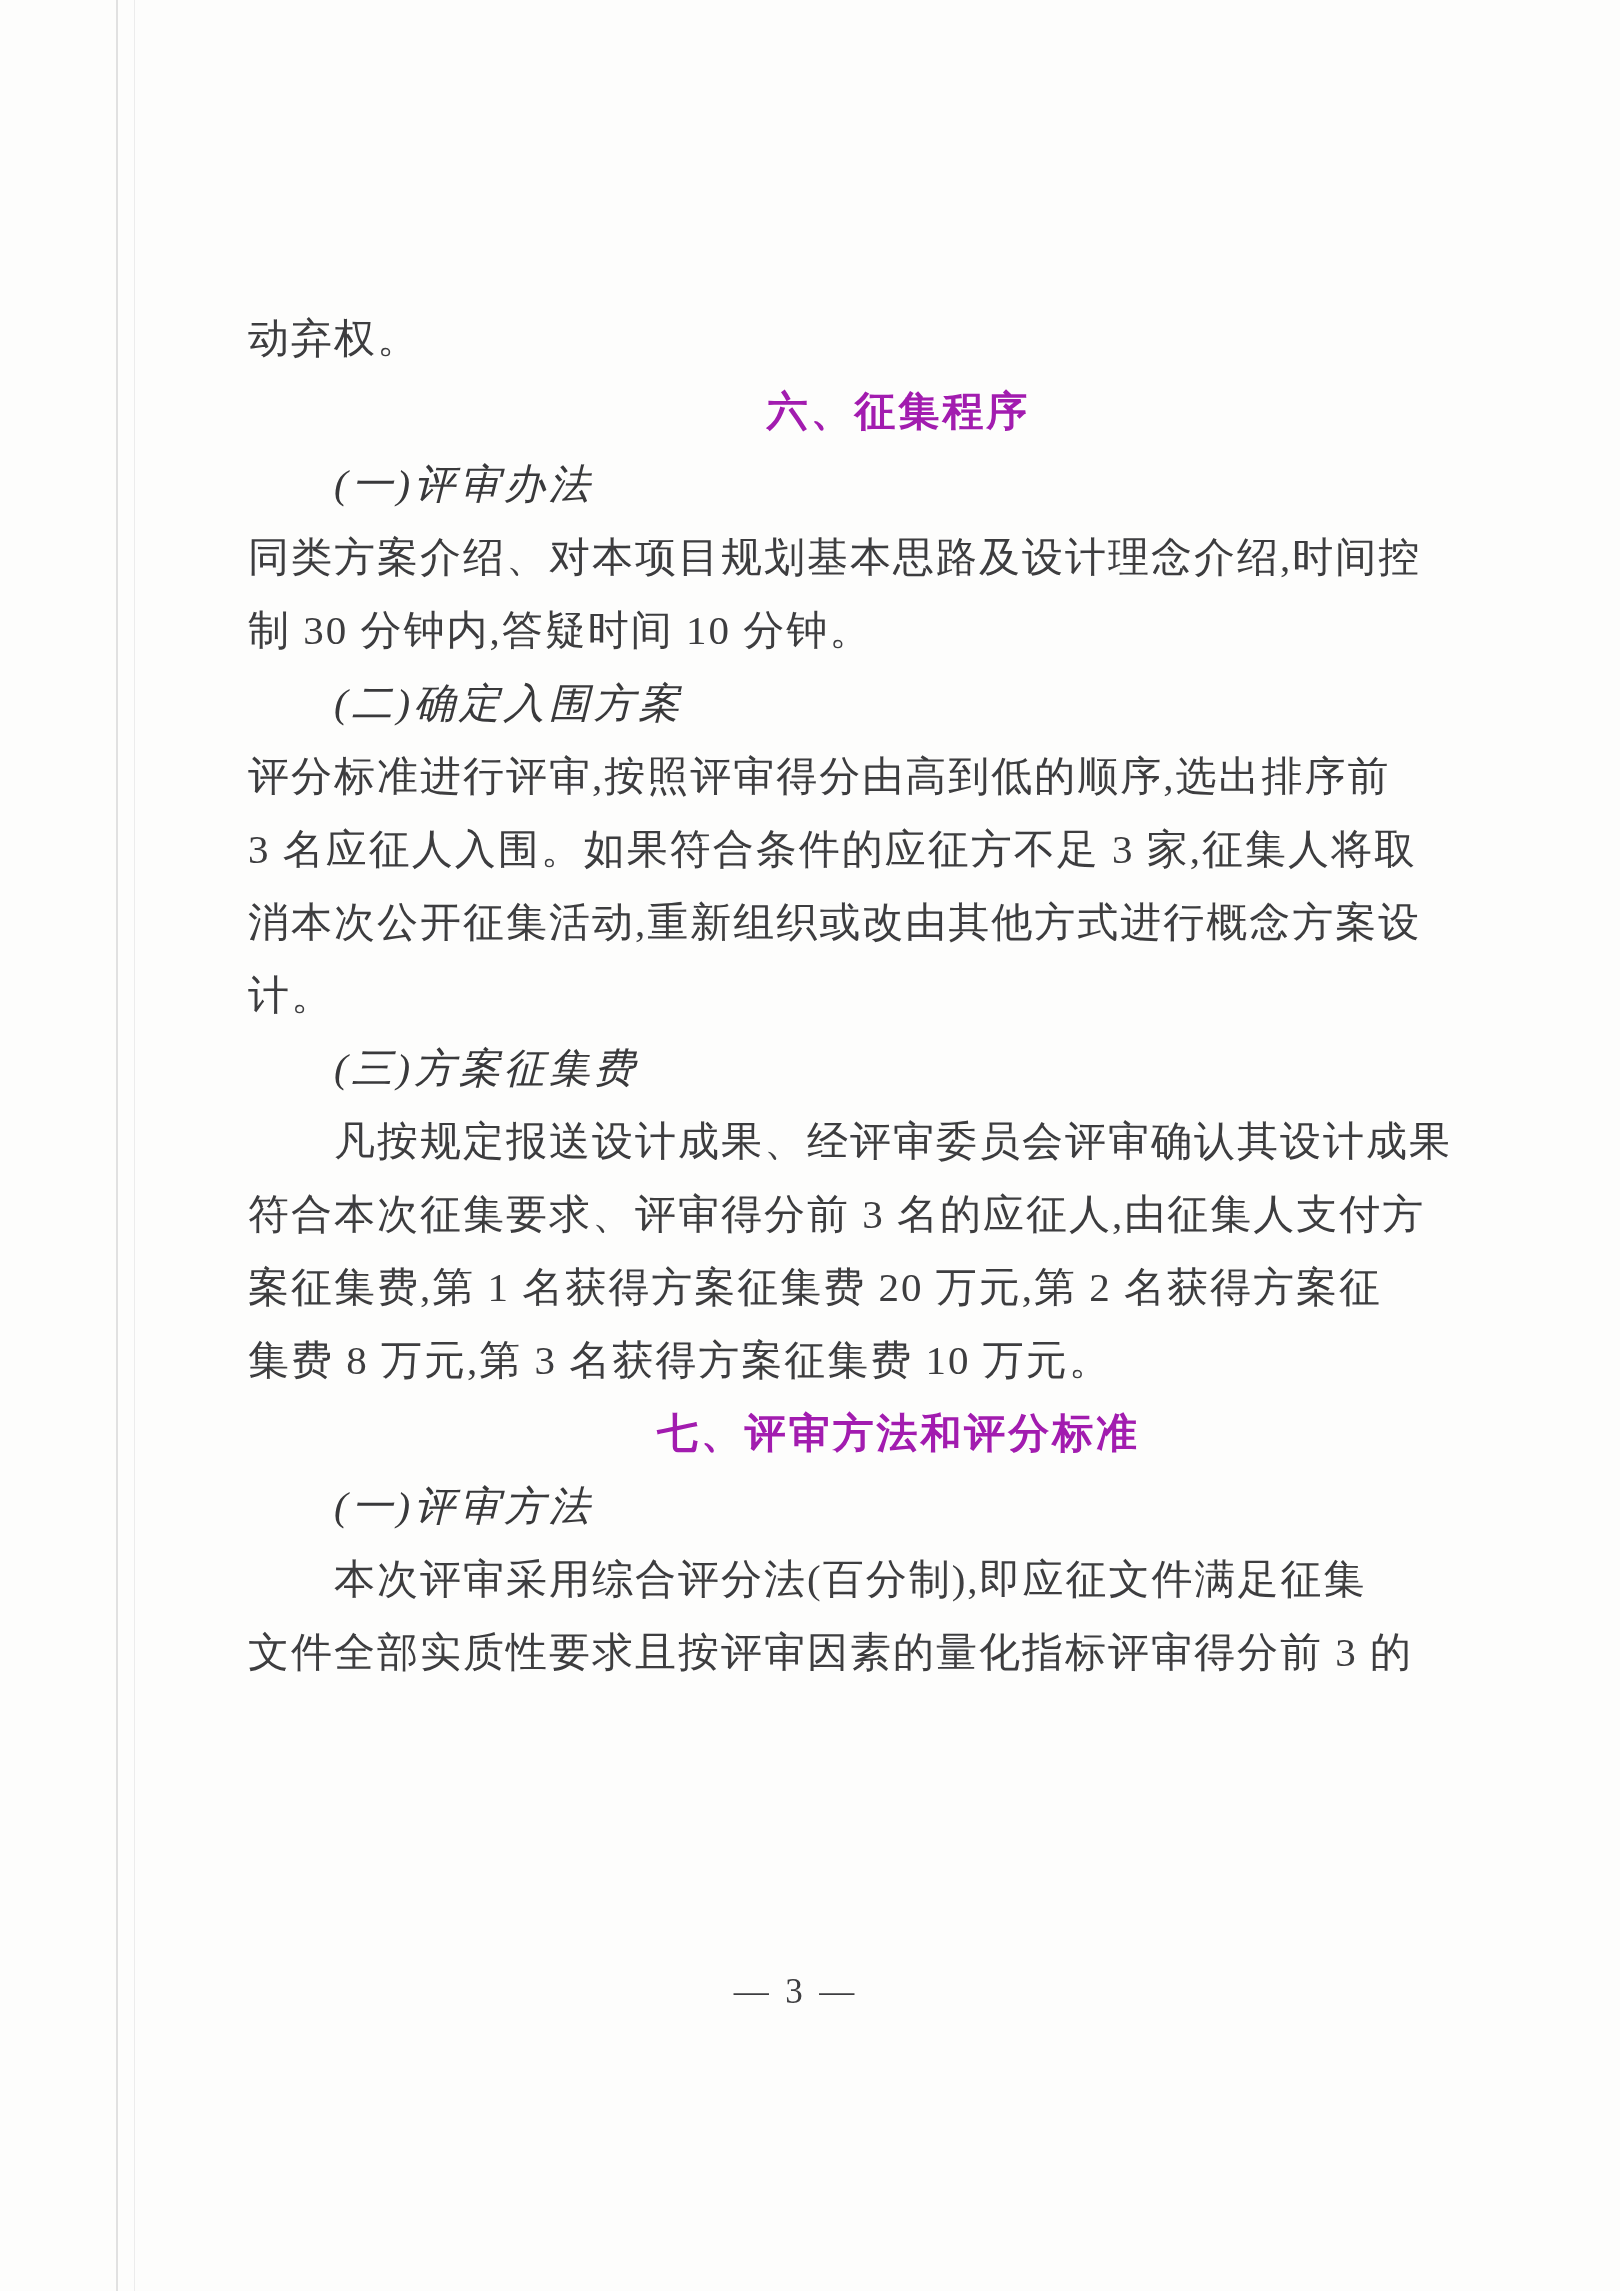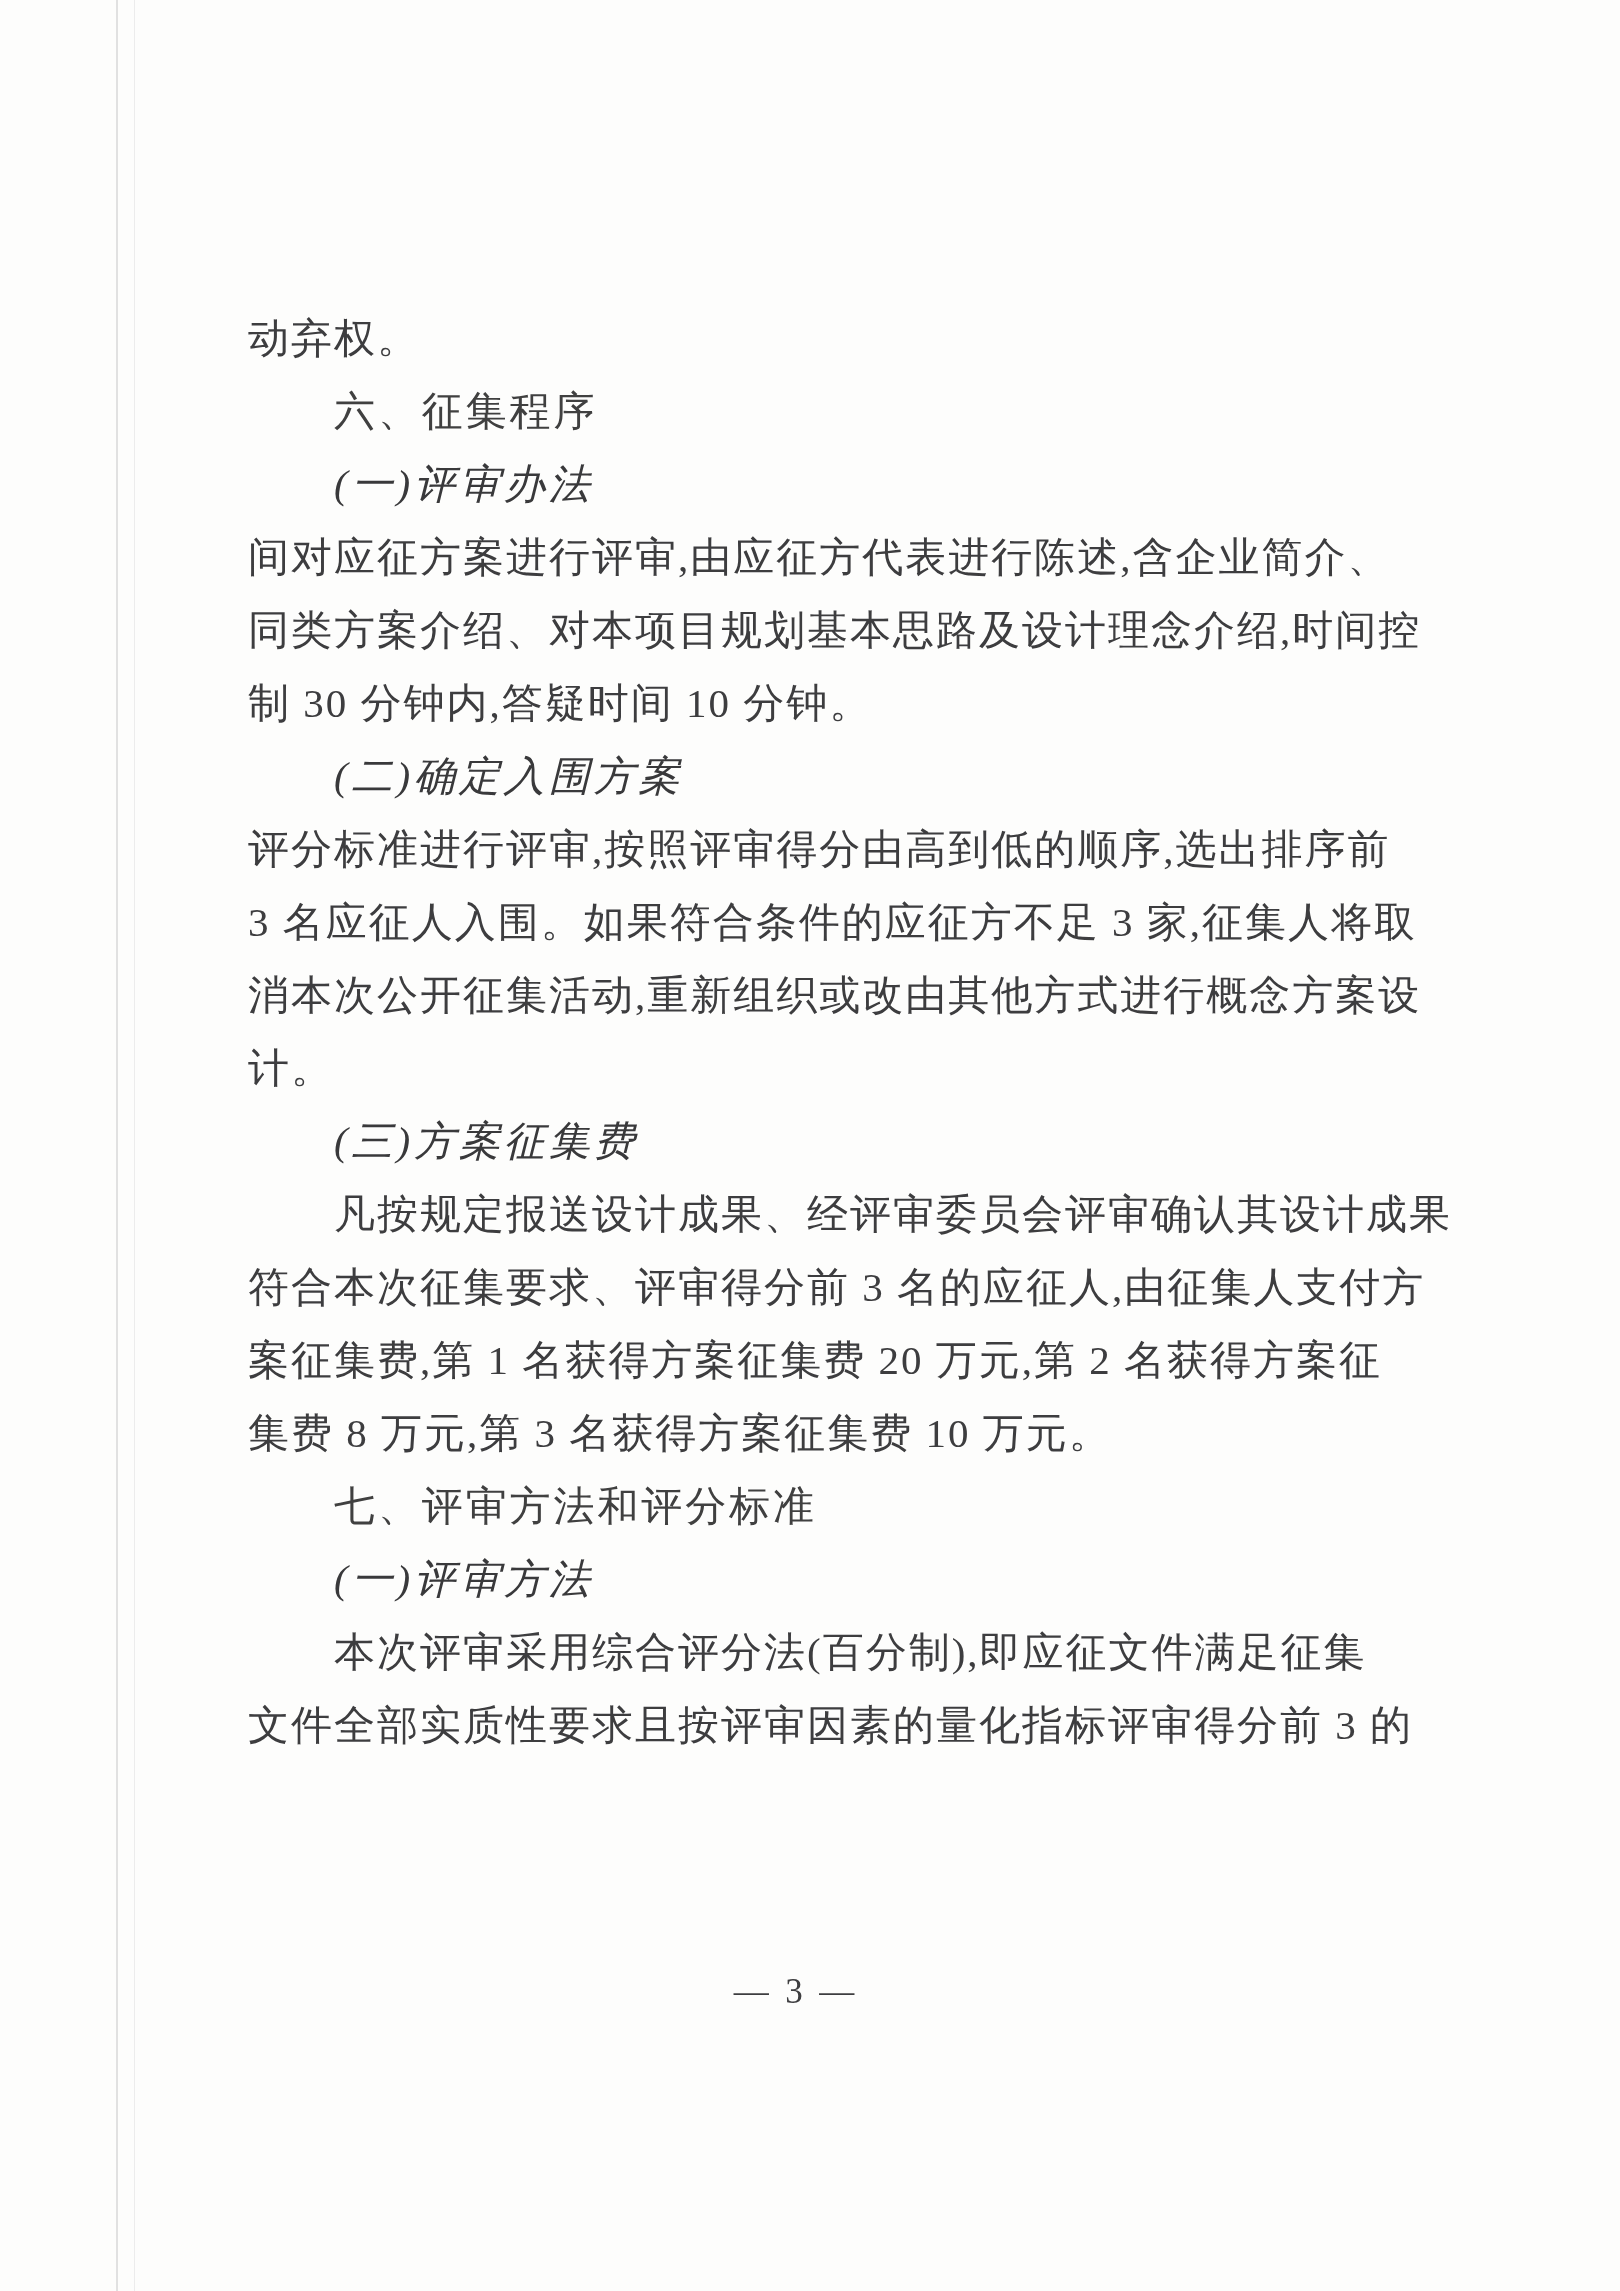--- a/index.html
+++ b/index.html
@@ -26,23 +26,24 @@
   .textblock{
     position:absolute;left:248px;top:302px;width:1215px;
     font-size:41px;line-height:73px;
     letter-spacing:2px;
     color:#3d3d3f;
   }
   .line{white-space:nowrap;height:73px;}
   .indent{padding-left:86px;}
   .h{
     font-family:"Liberation Sans", sans-serif;
-    font-weight:400;
-    color:#404040;
+    font-weight:700;
+    color:#a21caf;
     letter-spacing:2.9px;
+    text-align:center;
   }
   .k{
     font-style:italic;
     color:#39393b;
     letter-spacing:3.9px;
   }
   .pagenum{
     position:absolute;left:0;top:1972px;width:1592px;
     text-align:center;
     font-size:35px;color:#3e3e40;
@@ -55,21 +56,20 @@
 
 <div class="page">
 
   <div class="streak-a"></div>
   <div class="streak-b"></div>
 
   <div class="textblock">
     <div class="line">动弃权。</div>
     <div class="line h indent">六、征集程序</div>
     <div class="line k indent">(一)评审办法</div>
-    <div class="line">间对应征方案进行评审,由应征方代表进行陈述,含企业简介、</div>
     <div class="line">同类方案介绍、对本项目规划基本思路及设计理念介绍,时间控</div>
     <div class="line">制 30 分钟内,答疑时间 10 分钟。</div>
     <div class="line k indent">(二)确定入围方案</div>
     <div class="line">评分标准进行评审,按照评审得分由高到低的顺序,选出排序前</div>
     <div class="line">3 名应征人入围。如果符合条件的应征方不足 3 家,征集人将取</div>
     <div class="line">消本次公开征集活动,重新组织或改由其他方式进行概念方案设</div>
     <div class="line">计。</div>
     <div class="line k indent">(三)方案征集费</div>
     <div class="line indent">凡按规定报送设计成果、经评审委员会评审确认其设计成果</div>
     <div class="line">符合本次征集要求、评审得分前 3 名的应征人,由征集人支付方</div>

